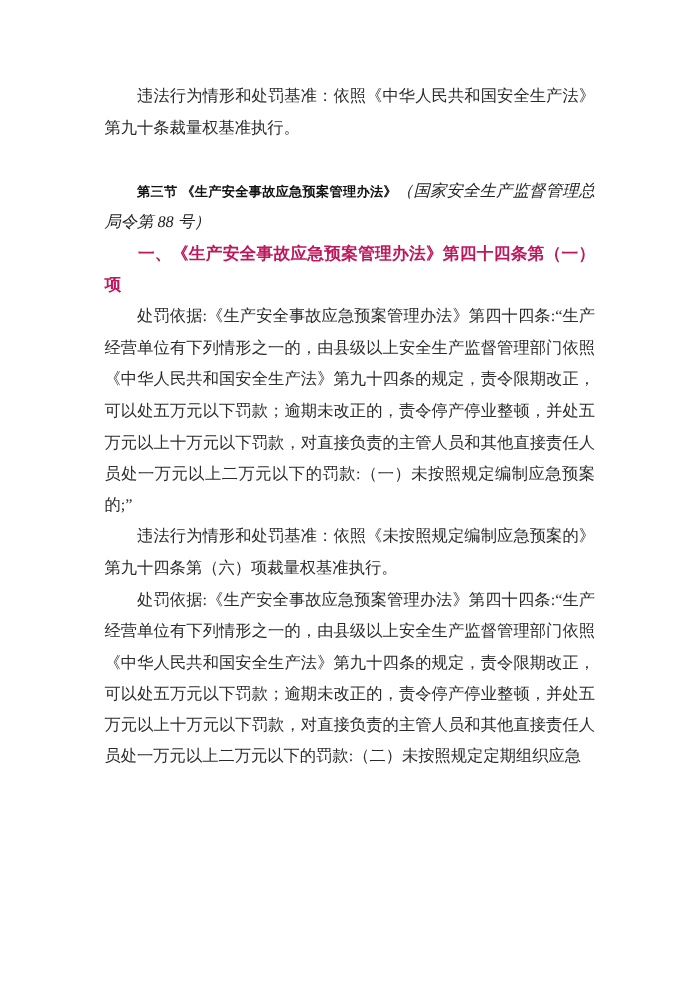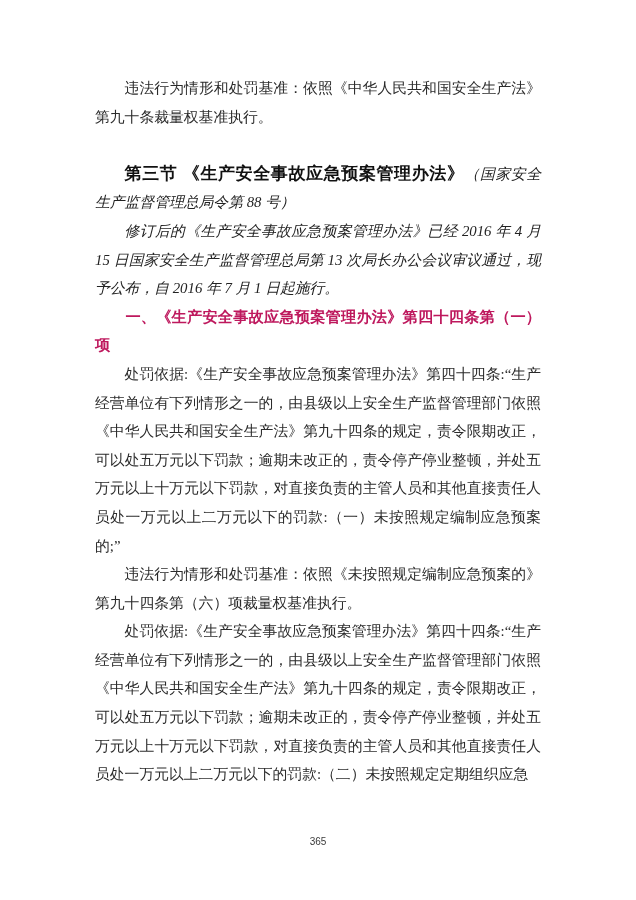--- a/index.html
+++ b/index.html
@@ -33,21 +33,21 @@
     text-indent: 2em;
   }
   .section-heading {
     margin: 28.6px 0 0 0;
     text-indent: 2em;
   }
   .bold-head {
     font-family: "Liberation Sans", "DejaVu Sans", sans-serif;
     font-weight: bold;
     color: #111111;
-    font-size: 17px;
+    font-size: 12px;
   }
   .kaiti {
     font-style: italic;
     color: #222222;
   }
   .item-heading {
     margin: 0;
     text-indent: 2em;
     font-family: "Liberation Sans", "DejaVu Sans", sans-serif;
     font-weight: bold;
@@ -68,27 +68,25 @@
 </head>
 <body>
 
 <div class="page">
   <div class="content">
 
     <p class="para">违法行为情形和处罚基准：依照《中华人民共和国安全生产法》第九十条裁量权基准执行。</p>
 
     <p class="section-heading"><span class="bold-head">第三节 《生产安全事故应急预案管理办法》</span><span class="kaiti">（国家安全生产监督管理总局令第 88 号）</span></p>
 
-    <p class="para kaiti">修订后的《生产安全事故应急预案管理办法》已经 2016 年 4 月 15 日国家安全生产监督管理总局第 13 次局长办公会议审议通过，现予公布，自 2016 年 7 月 1 日起施行。</p>
 
     <p class="item-heading">一、《生产安全事故应急预案管理办法》第四十四条第（一）项</p>
 
     <p class="para">处罚依据:《生产安全事故应急预案管理办法》第四十四条:“生产经营单位有下列情形之一的，由县级以上安全生产监督管理部门依照《中华人民共和国安全生产法》第九十四条的规定，责令限期改正，可以处五万元以下罚款；逾期未改正的，责令停产停业整顿，并处五万元以上十万元以下罚款，对直接负责的主管人员和其他直接责任人员处一万元以上二万元以下的罚款:（一）未按照规定编制应急预案的;”</p>
 
     <p class="para">违法行为情形和处罚基准：依照《未按照规定编制应急预案的》第九十四条第（六）项裁量权基准执行。</p>
 
 
     <p class="para">处罚依据:《生产安全事故应急预案管理办法》第四十四条:“生产经营单位有下列情形之一的，由县级以上安全生产监督管理部门依照《中华人民共和国安全生产法》第九十四条的规定，责令限期改正，可以处五万元以下罚款；逾期未改正的，责令停产停业整顿，并处五万元以上十万元以下罚款，对直接负责的主管人员和其他直接责任人员处一万元以上二万元以下的罚款:（二）未按照规定定期组织应急</p>
 
   </div>
 
-  <div class="page-number">365</div>
 </div>
 
 </body></html>

